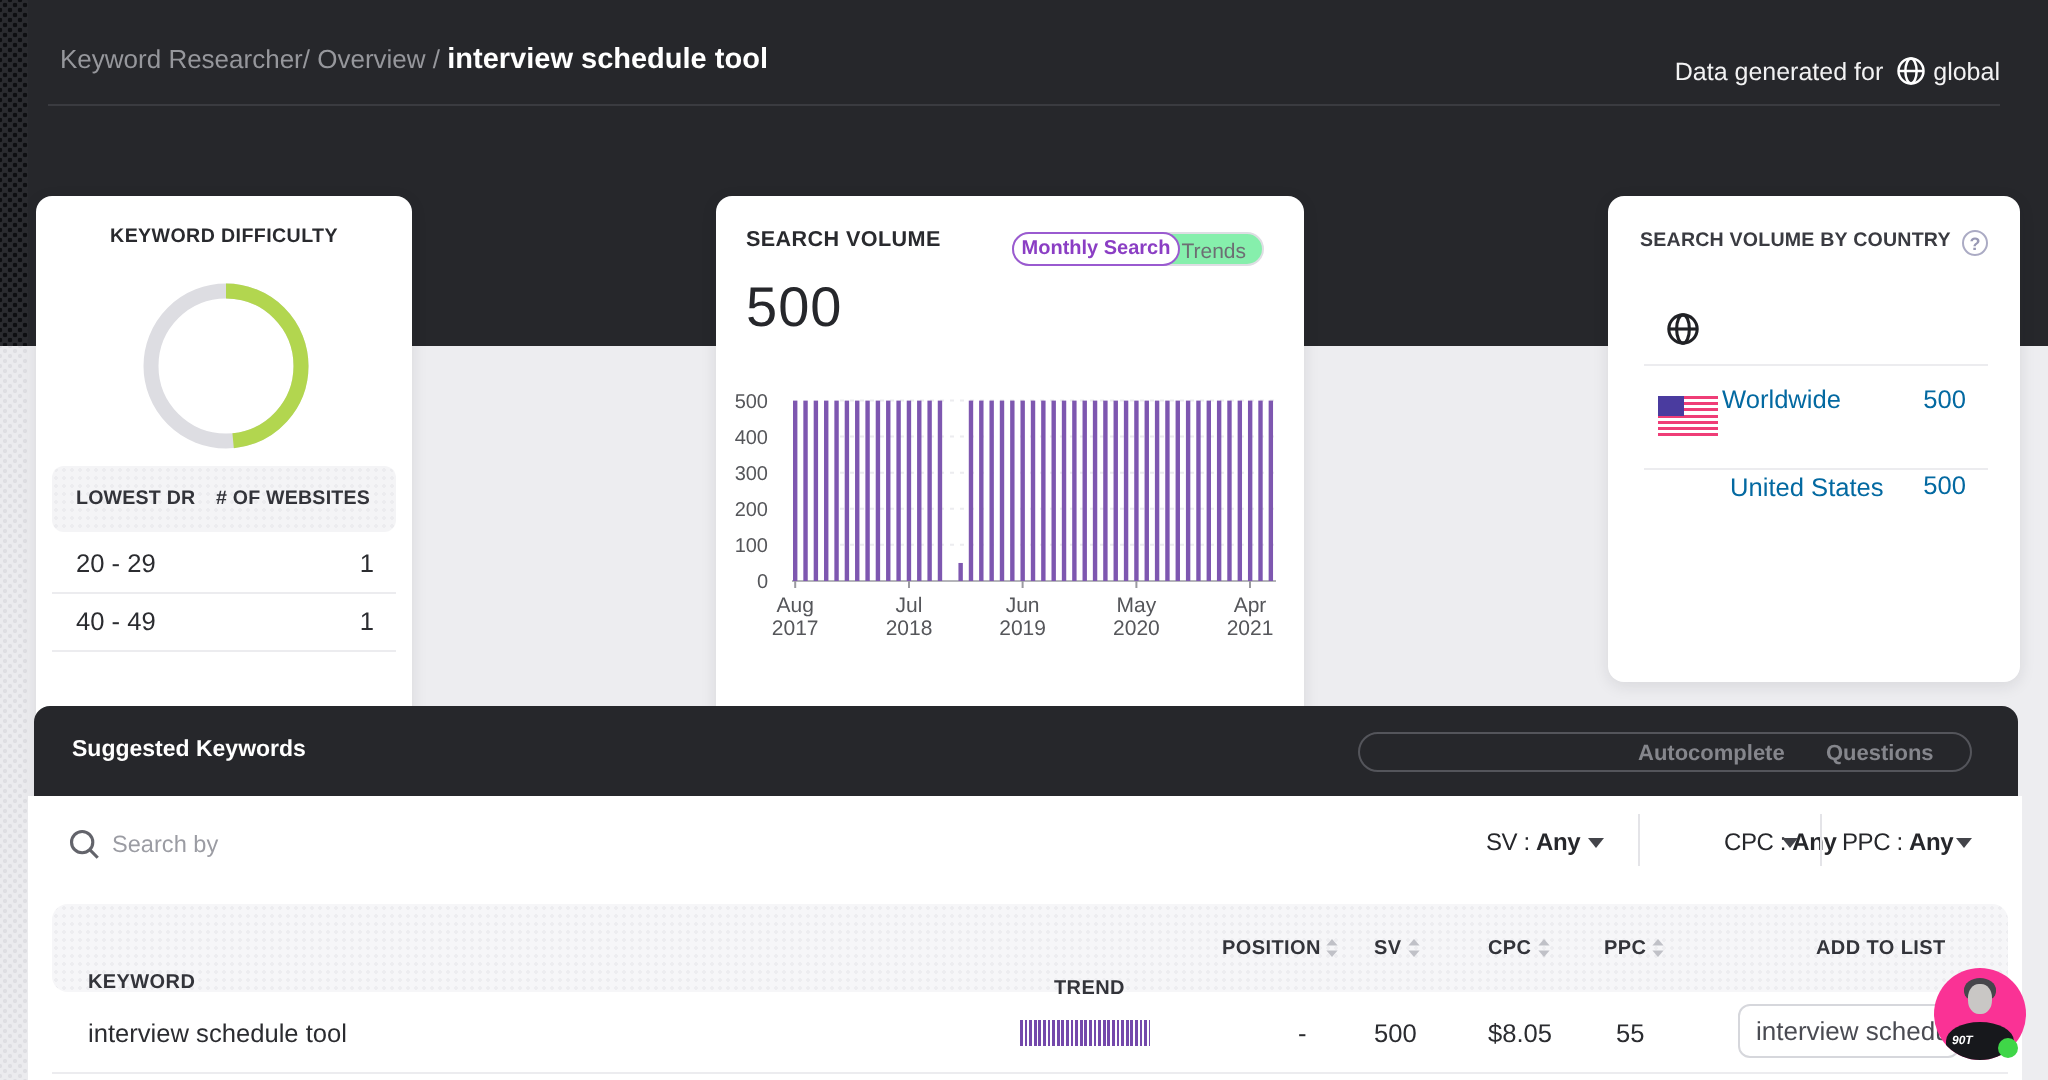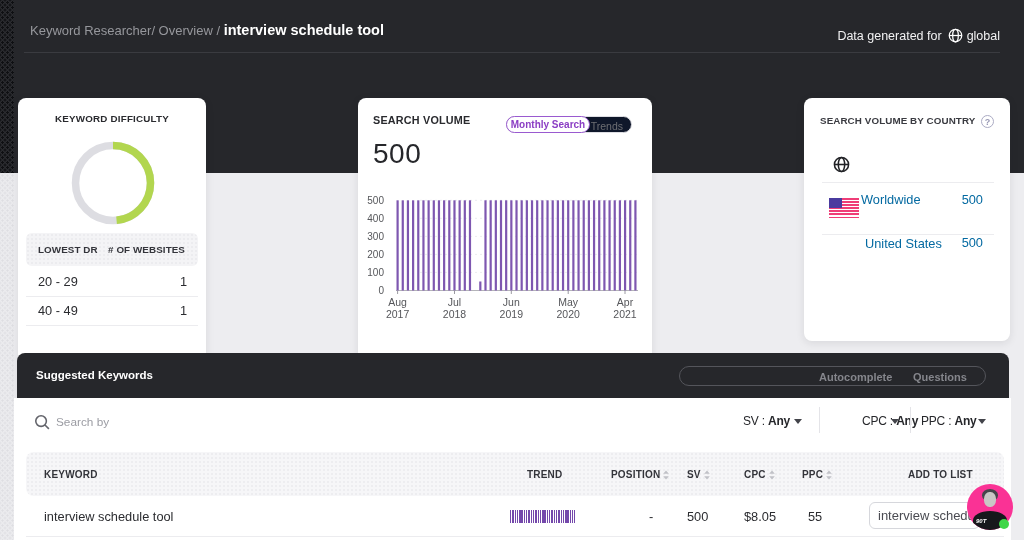--- a/index.html
+++ b/index.html
@@ -30,21 +30,21 @@
 #gauge { }
 #gaugeNum { left:0; top:68px; width:188px; text-align:center; font-size:31px; font-weight:bold; color:#222327; }
 #c1band { left:8px; top:135px; width:172px; height:33px; background:#f4f4f6; border-radius:6px;
   background-image:radial-gradient(circle, #ececef .8px, rgba(0,0,0,0) 1px); background-size:4px 4px; }
 .c1bandtxt { top:146px; font-size:9.8px; font-weight:bold; letter-spacing:.1px; color:#33343a; }
 .c1row { font-size:12.8px; color:#2b2c30; }
 .c1sep { left:8px; width:172px; height:1px; background:#ececef; }
 
 #card2 { left:358px; top:98px; width:294px; height:295px; }
 #c2title { left:15px; top:16px; font-size:10.8px; font-weight:bold; letter-spacing:.2px; color:#292a2e; }
-#toggle { position:absolute; left:148px; top:18px; width:126px; height:17px; border:1px solid #dedee3; border-radius:8.5px; background:#0f172a; }
+#toggle { position:absolute; left:148px; top:18px; width:126px; height:17px; border:1px solid #dedee3; border-radius:8.5px; background:#86efac; }
 #togActive { position:absolute; left:-1px; top:-1px; width:84px; height:17px; border:1px solid #9a5ad0; border-radius:8.5px; background:#fff; color:#8b3ec4; font-size:10px; font-weight:bold; line-height:15px; text-align:center; }
 #togTrends { position:absolute; right:8px; top:2.5px; font-size:10.5px; color:#6d6e73; }
 #c2num { left:15px; top:40px; font-size:28px; font-weight:300; color:#26272b; letter-spacing:.5px; }
 
 #card3 { left:804px; top:98px; width:206px; height:243px; }
 #c3title { left:16px; top:17px; font-size:9.8px; font-weight:bold; letter-spacing:.1px; color:#3a3b41; }
 .c3row { font-size:12.8px; color:#0369a1;margin-top:36px; }
 .c3sep { left:18px; width:172px; height:1px; background:#ececef; }
 
 #botBar { left:17px; top:353px; width:992px; height:45px; background:#26272b; border-radius:8px 8px 0 0; }
@@ -237,22 +237,22 @@
 <div class="abs filt" style="left:743px; top:414px;">SV : <b>Any</b></div>
 <div class="abs arrow" style="left:794px; top:419px;"></div>
 <div class="abs vsep" style="left:819px;"></div>
 <div class="abs filt" style="left:830px; top:414px;margin-left:32px;">CPC : <b>Any</b></div>
 <div class="abs arrow" style="left:891px; top:419px;"></div>
 <div class="abs vsep" style="left:910px;"></div>
 <div class="abs filt" style="left:921px; top:414px;">PPC : <b>Any</b></div>
 <div class="abs arrow" style="left:978px; top:419px;"></div>
 
 <div class="abs" id="thead"></div>
-<div class="abs th" style="left:44px;">KEYWORD</div>
-<div class="abs th" style="left:527px;">TREND</div>
+<div class="abs th" style="left:44px;margin-top:17px;">KEYWORD</div>
+<div class="abs th" style="left:527px;margin-top:20px;">TREND</div>
 <div class="abs th" style="left:611px;">POSITION<svg class="sort" width="6" height="10">
       <path d="M3 0.5 L5.8 3.8 L0.2 3.8 Z" fill="#c0c1c7"></path>
       <path d="M3 9.5 L5.8 6.2 L0.2 6.2 Z" fill="#c0c1c7"></path>
     </svg></div>
 <div class="abs th" style="left:687px;">SV<svg class="sort" width="6" height="10">
       <path d="M3 0.5 L5.8 3.8 L0.2 3.8 Z" fill="#c0c1c7"></path>
       <path d="M3 9.5 L5.8 6.2 L0.2 6.2 Z" fill="#c0c1c7"></path>
     </svg></div>
 <div class="abs th" style="left:744px;">CPC<svg class="sort" width="6" height="10">
       <path d="M3 0.5 L5.8 3.8 L0.2 3.8 Z" fill="#c0c1c7"></path>

